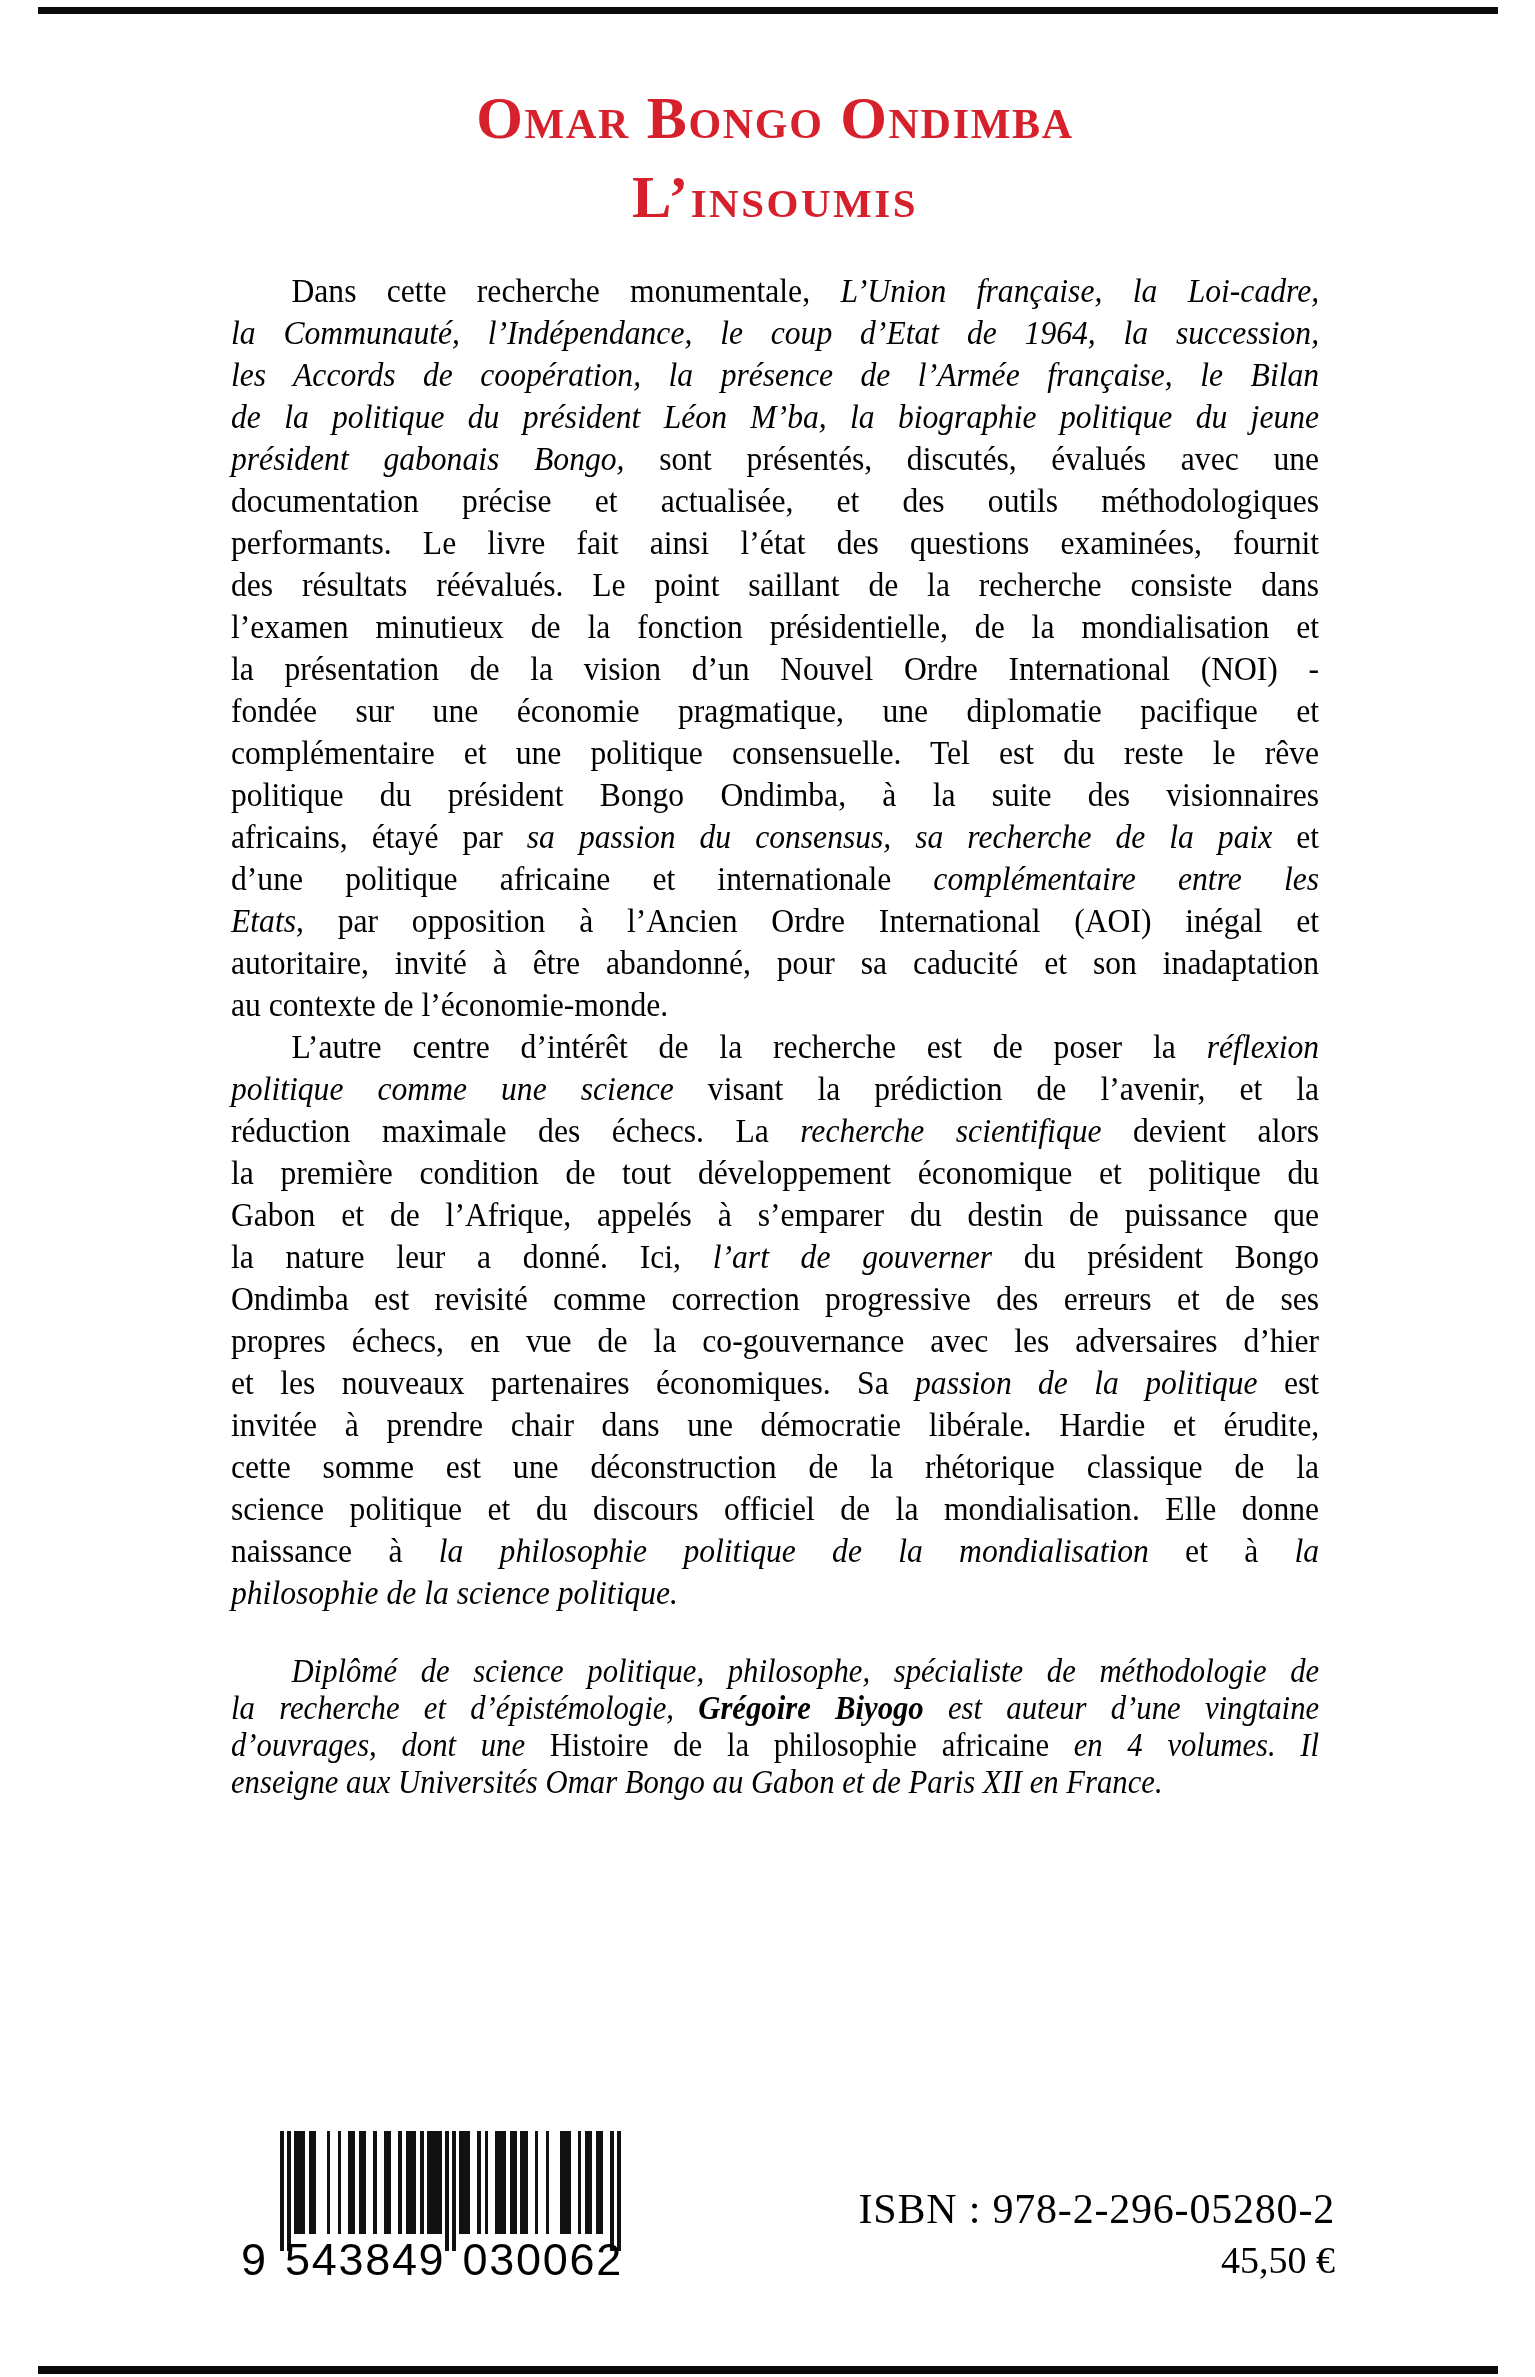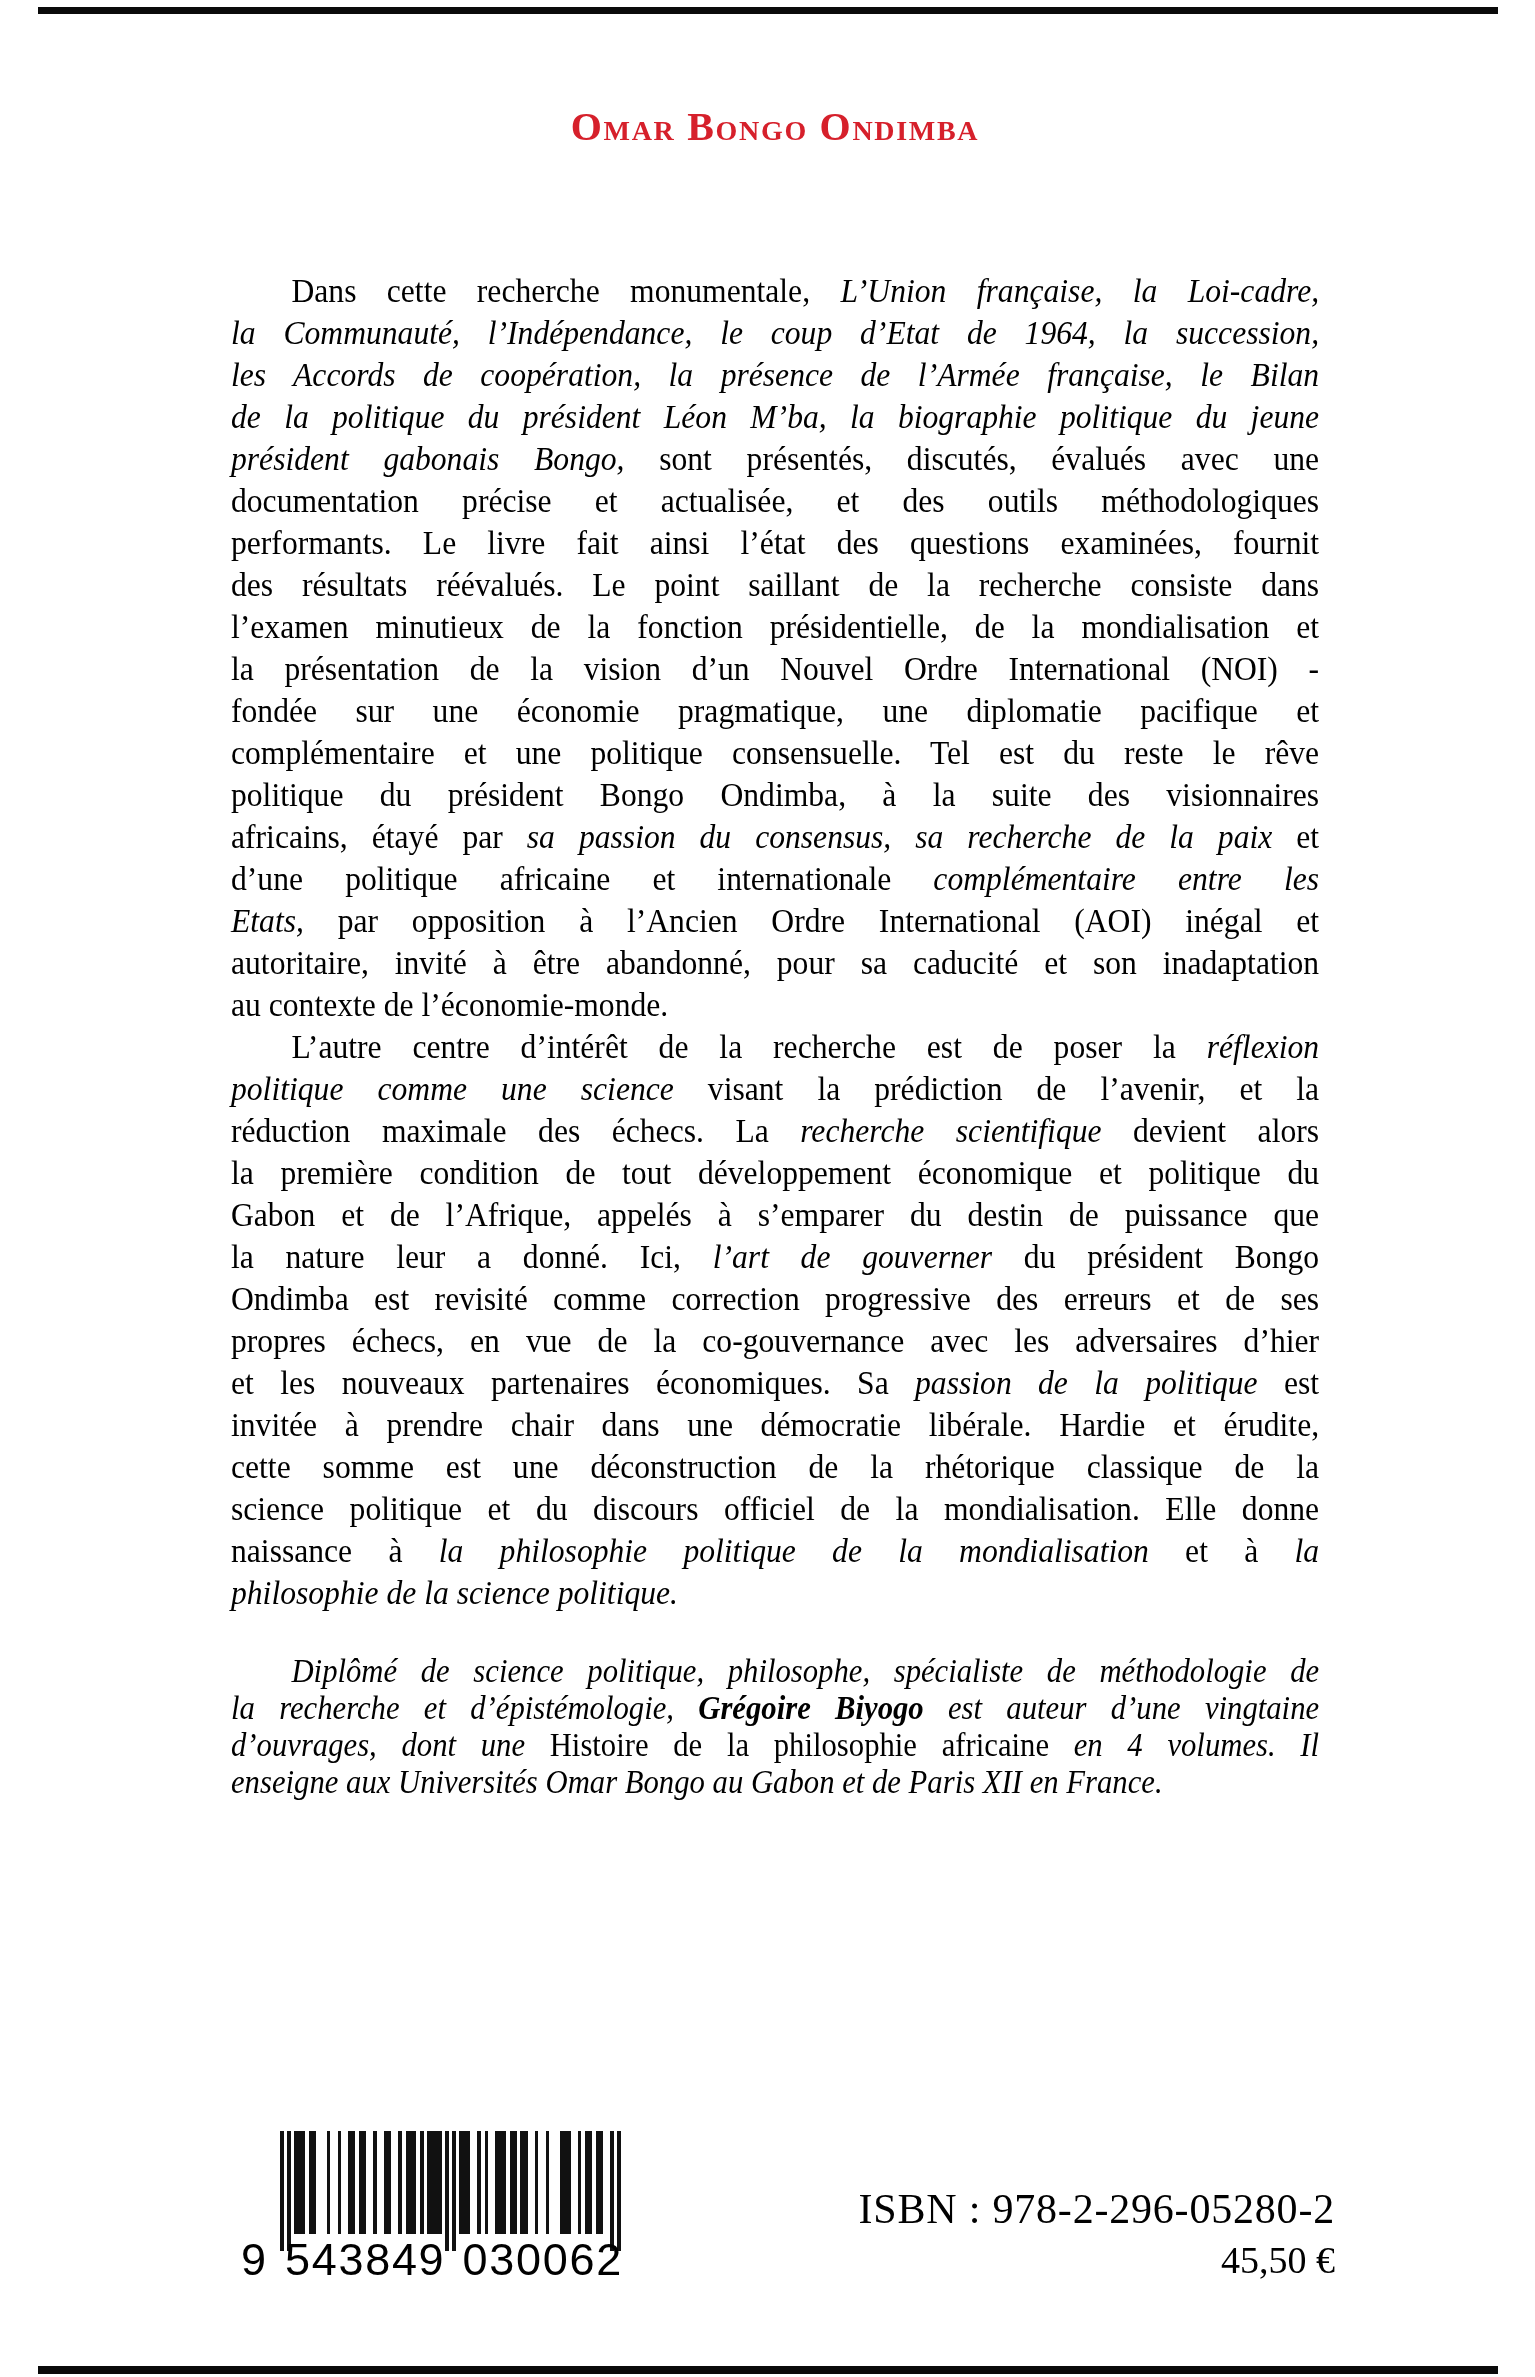--- a/index.html
+++ b/index.html
@@ -7,21 +7,21 @@
     position:relative;width:1535px;height:2377px;background:#ffffff;
     font-family:"Liberation Serif",serif;color:#000;overflow:hidden;
   }
   .rule{position:absolute;left:38px;width:1460px;height:7.6px;background:#0a0a0a;}
   .rule.top{top:6.7px;}
   .rule.bottom{top:2366px;}
   .title{
     position:absolute;left:231px;width:1088px;margin:0;text-align:center;
     font-variant:small-caps;font-weight:bold;line-height:1;
   }
-  .t1{top:107px;font-size:40px;letter-spacing:1.7px;}
+  .t1{top:88px;font-size:60px;letter-spacing:1.7px;}
   .t2{top:168px;font-size:59px;letter-spacing:2.5px;}
   .body-col{
     position:absolute;left:231px;top:270px;width:1170px;
     transform:scaleX(0.93);transform-origin:0 0;
     font-size:34px;line-height:42px;
   }
   .bio-col{
     position:absolute;left:231px;top:1653px;width:1170px;
     transform:scaleX(0.93);transform-origin:0 0;
     font-size:33px;line-height:37px;font-style:italic;
@@ -49,20 +49,21 @@
     font-size:38px;
   }
 </style>
 </head>
 <body>
 
 <div class="page">
   <div class="rule top"></div>
 
   <h1 class="title t1" style="color: rgb(214, 32, 43);">Omar Bongo Ondimba</h1>
+  <h2 class="title t2" style="color: rgb(214, 32, 43);">L’insoumis</h2>
 
   <div class="body-col" id="body-col">
       <div class="tline indent"><span class="run-r">Dans cette recherche monumentale, </span><span class="run-i">L’Union française, la Loi-cadre,</span></div>
       <div class="tline"><span class="run-i">la Communauté, l’Indépendance, le coup d’Etat de 1964, la succession,</span></div>
       <div class="tline"><span class="run-i">les Accords de coopération, la présence de l’Armée française, le Bilan</span></div>
       <div class="tline"><span class="run-i">de la politique du président Léon M’ba, la biographie politique du jeune</span></div>
       <div class="tline"><span class="run-i">président gabonais Bongo, </span><span class="run-r">sont présentés, discutés, évalués avec une</span></div>
       <div class="tline"><span class="run-r">documentation précise et actualisée, et des outils méthodologiques</span></div>
       <div class="tline"><span class="run-r">performants. Le livre fait ainsi l’état des questions examinées, fournit</span></div>
       <div class="tline"><span class="run-r">des résultats réévalués. Le point saillant de la recherche consiste dans</span></div>

